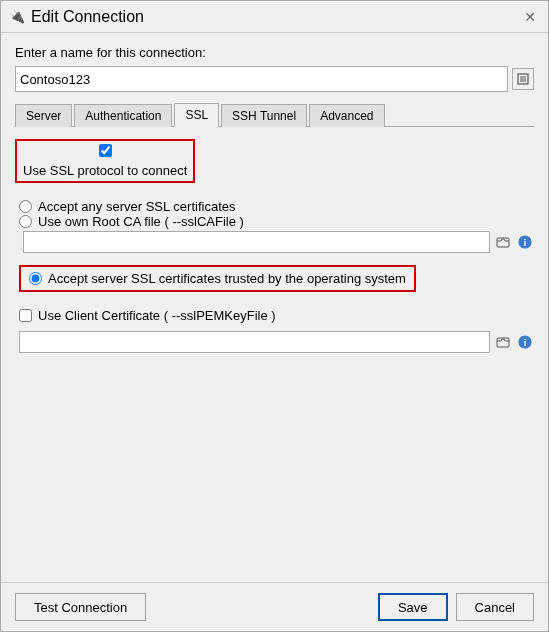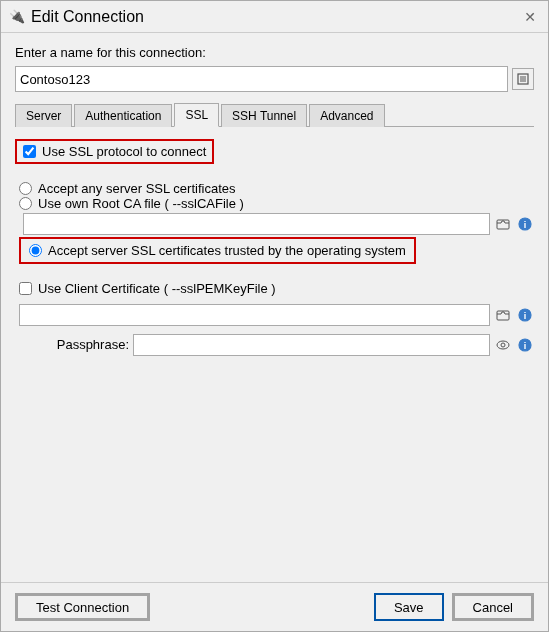--- a/index.html
+++ b/index.html
@@ -126,20 +126,21 @@
       display: flex;
       align-items: center;
       gap: 6px;
     }
     .highlighted-box {
       border: 2px solid #cc0000;
       padding: 3px 6px;
       display: inline-flex;
       align-items: center;
       gap: 6px;
+      flex-direction: column;
     }
     .radio-group {
       display: flex;
       flex-direction: column;
       gap: 0;
       margin-left: 4px;
     }
     .radio-row {
       display: flex;
       align-items: center;
@@ -213,21 +214,21 @@
       justify-content: space-between;
       align-items: center;
       padding: 10px 14px;
       border-top: 1px solid #ccc;
       flex-shrink: 0;
       background: #f0f0f0;
     }
     .btn {
       height: 28px;
       padding: 0 18px;
-      border: 3px solid #a3a3a3;
+      border: 1px solid #a3a3a3;
       background: #f0f0f0;
       font-size: 13px;
       cursor: pointer;
       color: #000;
     }
     .btn-primary {
       border: 2px solid #0054a6;
     }
     input[type="checkbox"], input[type="radio"] {
       margin: 0;
@@ -301,21 +302,21 @@
             </svg>
           </div>
           <div class="icon-small">
             <svg width="14" height="14" viewBox="0 0 14 14">
               <circle cx="7" cy="7" r="6" stroke="#3a7cc9" stroke-width="1.2" fill="#3a7cc9"></circle>
               <text x="7" y="11" text-anchor="middle" font-size="9" fill="white" font-weight="bold">i</text>
             </svg>
           </div>
         </div>
 
-        <div style="margin-top:2px;">
+        <div style="margin-top:12px;">
           <div class="radio-highlighted">
             <input type="radio" name="ssl-option" checked="" style="">
             <span>Accept server SSL certificates trusted by the operating system</span>
           </div>
         </div>
       </div>
 
       <div class="section-divider"></div>
 
       <div class="checkbox-row">

